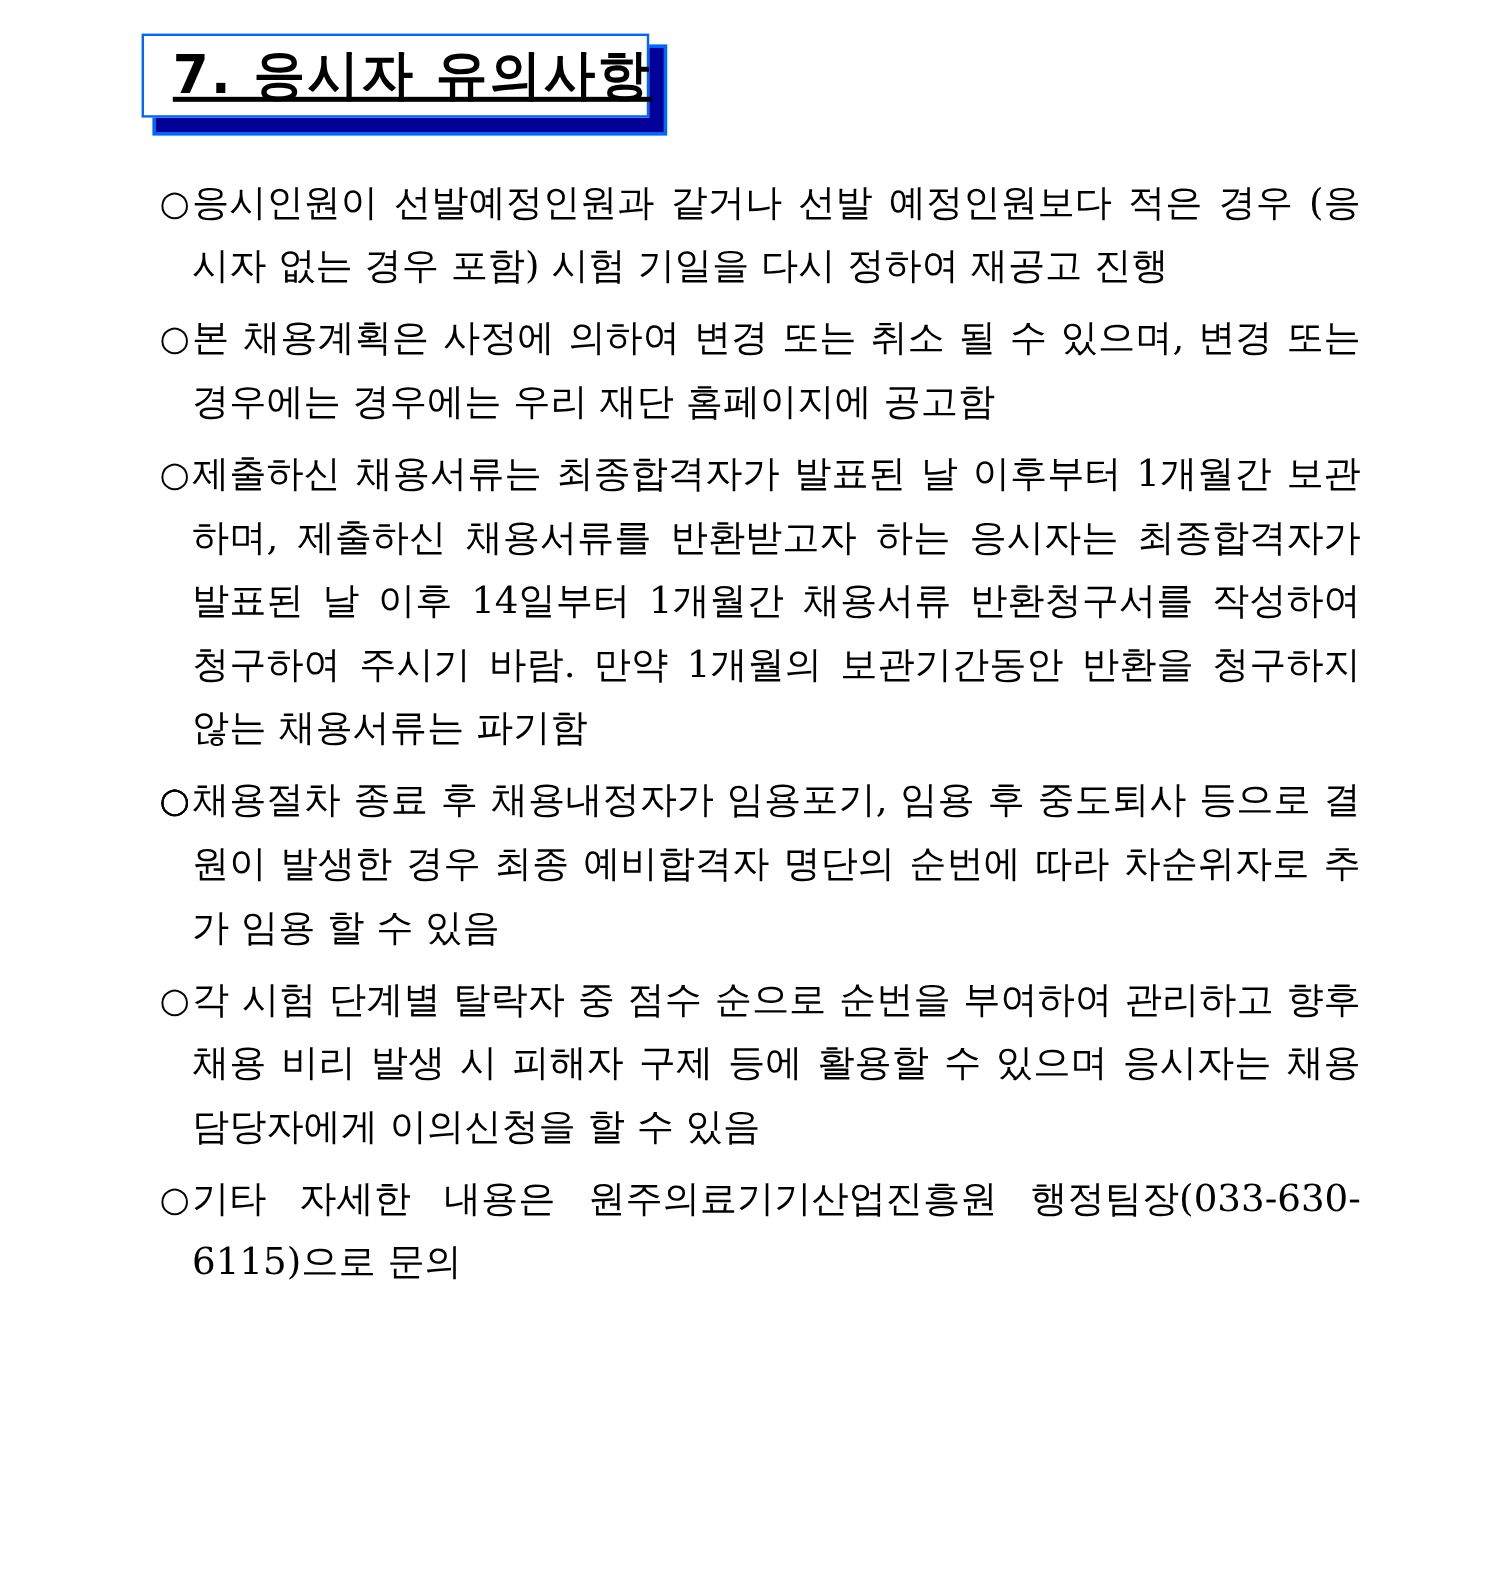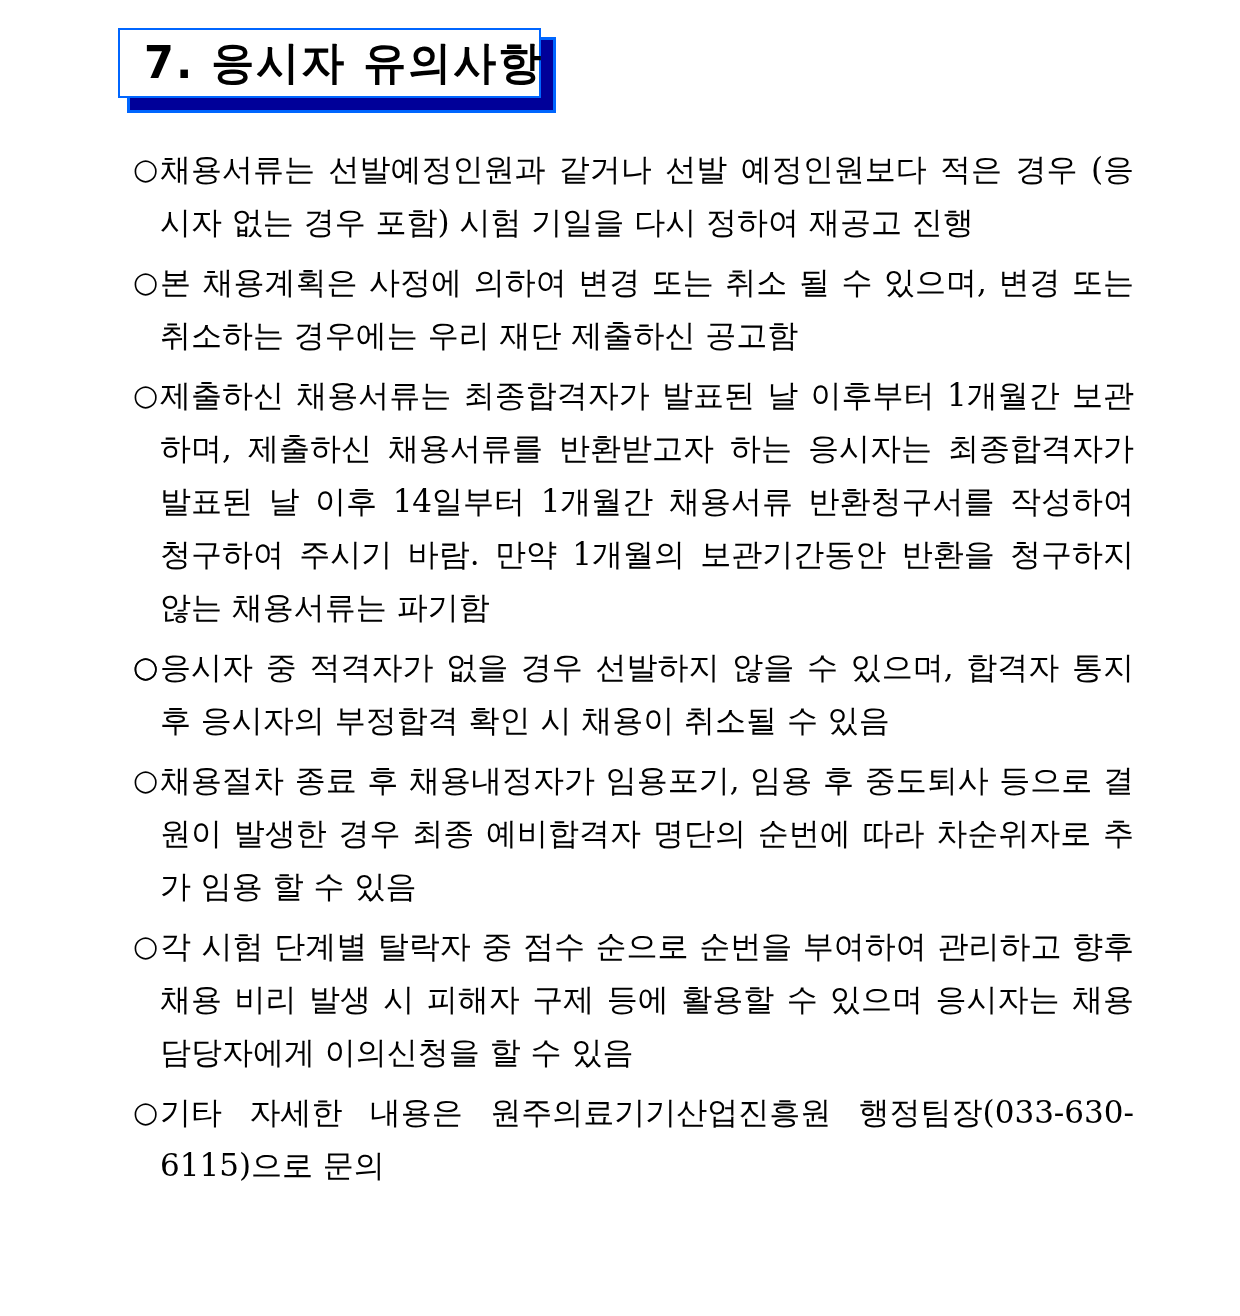--- a/index.html
+++ b/index.html
@@ -29,20 +29,21 @@
   .title-box {
     margin-left: 118px;
     width: 423px;
     height: 70px;
     background: var(--paper);
     border: 2px solid var(--blue);
     box-shadow: 12px 12px 0 0 var(--navy), 12px 12px 0 3px var(--blue);
     display: flex;
     align-items: center;
     padding-left: 24px;
+    text-decoration: underline;
   }
   .title-box .title-text {
     font-family: "DejaVu Sans", "Liberation Sans", sans-serif;
     font-weight: 800;
     font-size: 43px;
     letter-spacing: 2px;
     color: var(--ink);
     white-space: nowrap;
     transform: scaleY(1.04);
   }
@@ -75,40 +76,39 @@
 
 <div class="page">
 
   <div class="title-box">
     <span class="title-text">7. 응시자 유의사항</span>
   </div>
 
   <div class="notices">
     <div class="notice">
       <span class="bullet">○</span>
-      <span class="notice-text">채용서류는 선발예정인원과 같거나 선발 예정인원보다 적은 경우 (응시자 없는 경우 포함) 시험 기일을 다시 정하여 재공고 진행</span>
+      <span class="notice-text">응시인원이 선발예정인원과 같거나 선발 예정인원보다 적은 경우 (응시자 없는 경우 포함) 시험 기일을 다시 정하여 재공고 진행</span>
     </div>
 
     <div class="notice">
       <span class="bullet">○</span>
-      <span class="notice-text">본 채용계획은 사정에 의하여 변경 또는 취소 될 수 있으며, 변경 또는 취소하는 경우에는 우리 재단 제출하신 공고함</span>
+      <span class="notice-text">본 채용계획은 사정에 의하여 변경 또는 취소 될 수 있으며, 변경 또는 경우에는 경우에는 우리 재단 홈페이지에 공고함</span>
     </div>
 
     <div class="notice">
       <span class="bullet">○</span>
       <span class="notice-text">제출하신 채용서류는 최종합격자가 발표된 날 이후부터 1개월간 보관하며, 제출하신 채용서류를 반환받고자 하는 응시자는 최종합격자가 발표된 날 이후 14일부터 1개월간 채용서류 반환청구서를 작성하여 청구하여 주시기 바람. 만약 1개월의 보관기간동안 반환을 청구하지 않는 채용서류는 파기함</span>
     </div>
 
     <div class="notice">
       <span class="bullet">○</span>
     </div>
 
     <div class="notice">
       <span class="bullet">○</span>
-      <span class="notice-text">응시자 중 적격자가 없을 경우 선발하지 않을 수 있으며, 합격자 통지 후 응시자의 부정합격 확인 시 채용이 취소될 수 있음</span>
     </div>
 
     <div class="notice">
       <span class="bullet">○</span>
       <span class="notice-text">채용절차 종료 후 채용내정자가 임용포기, 임용 후 중도퇴사 등으로 결원이 발생한 경우 최종 예비합격자 명단의 순번에 따라 차순위자로 추가 임용 할 수 있음</span>
     </div>
 
     <div class="notice">
       <span class="bullet">○</span>
       <span class="notice-text">각 시험 단계별 탈락자 중 점수 순으로 순번을 부여하여 관리하고 향후 채용 비리 발생 시 피해자 구제 등에 활용할 수 있으며 응시자는 채용담당자에게 이의신청을 할 수 있음</span>

